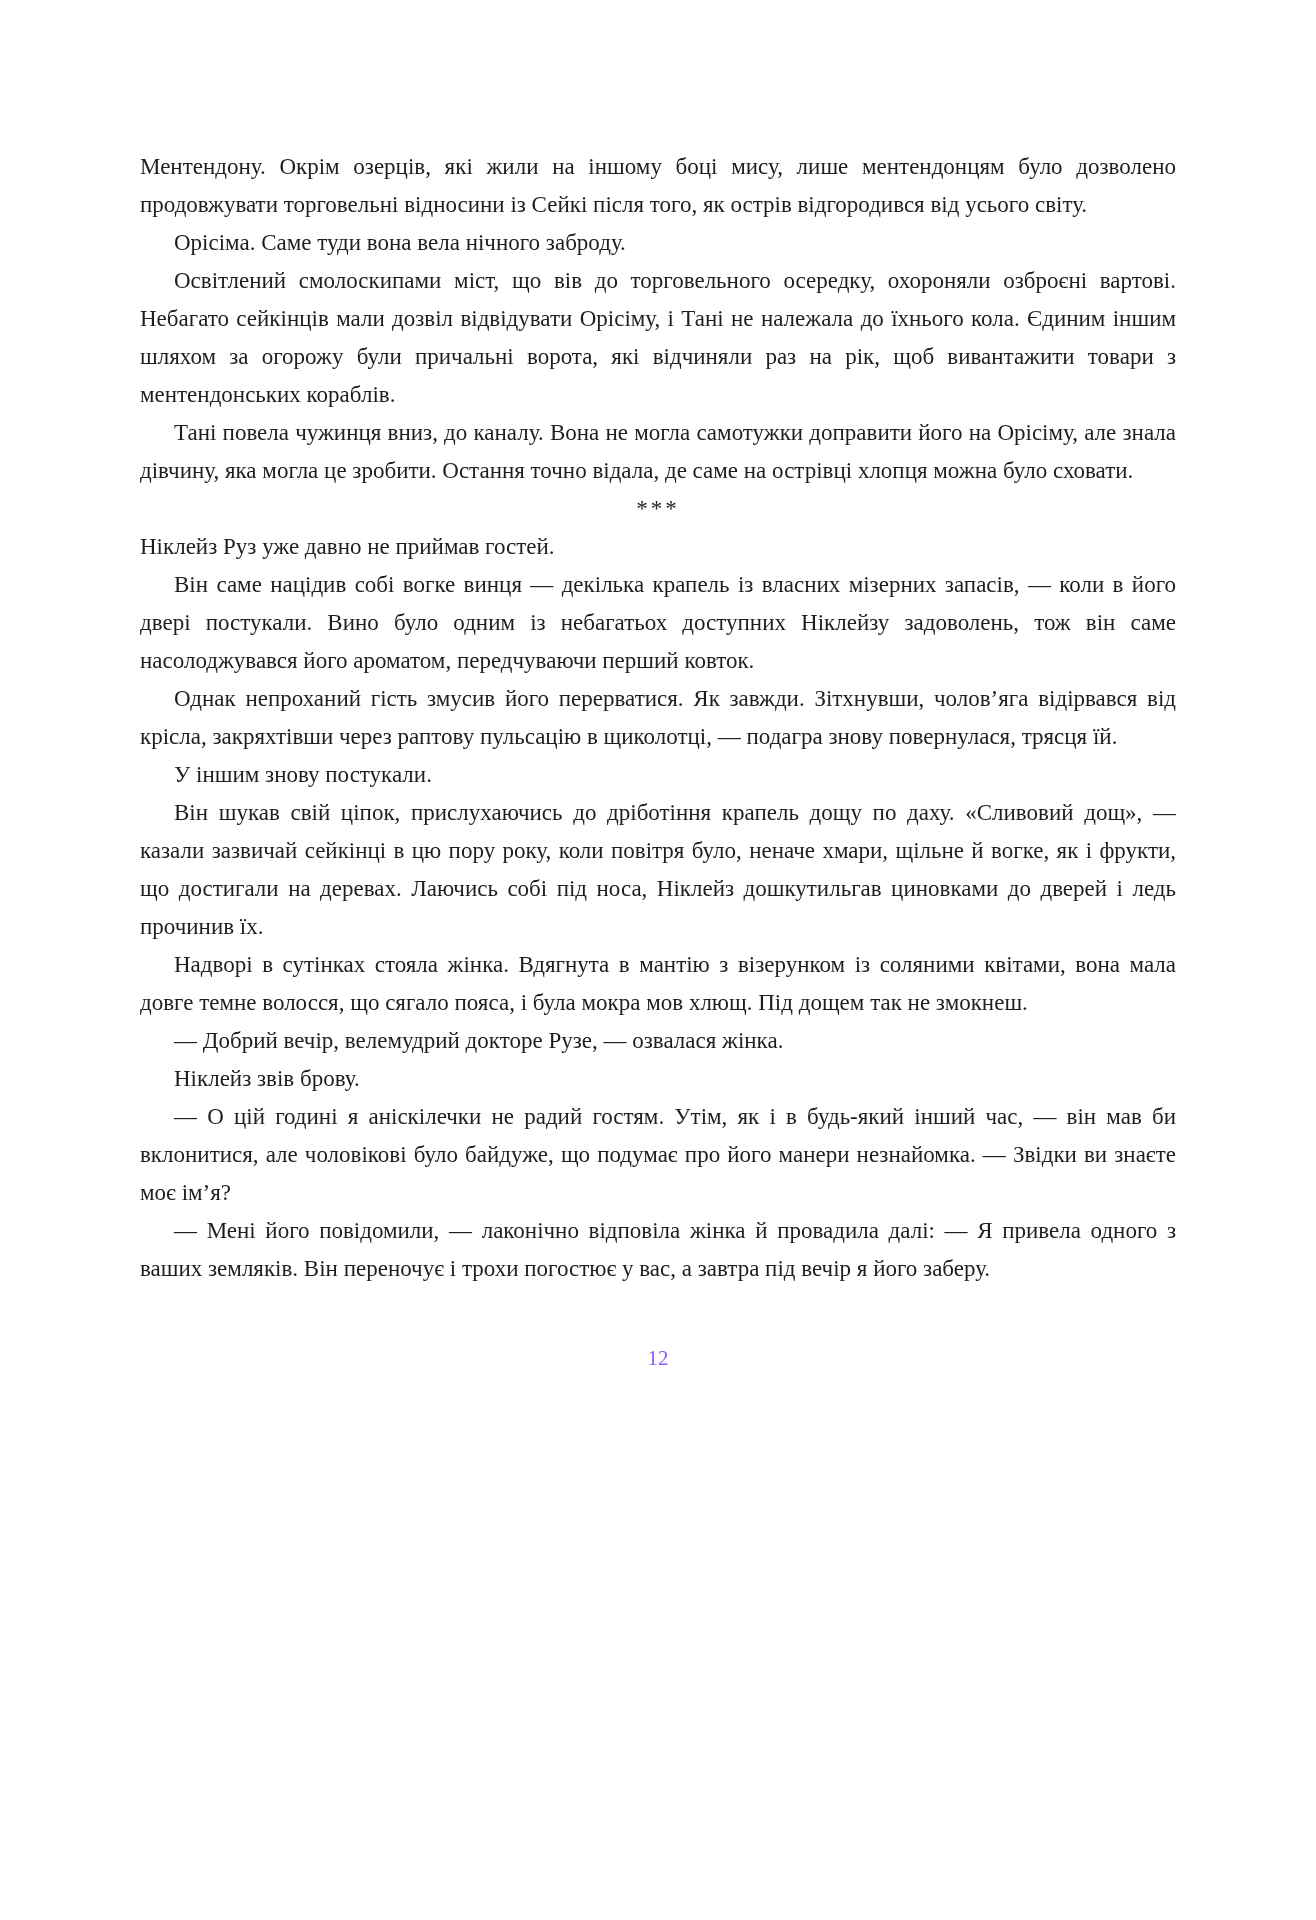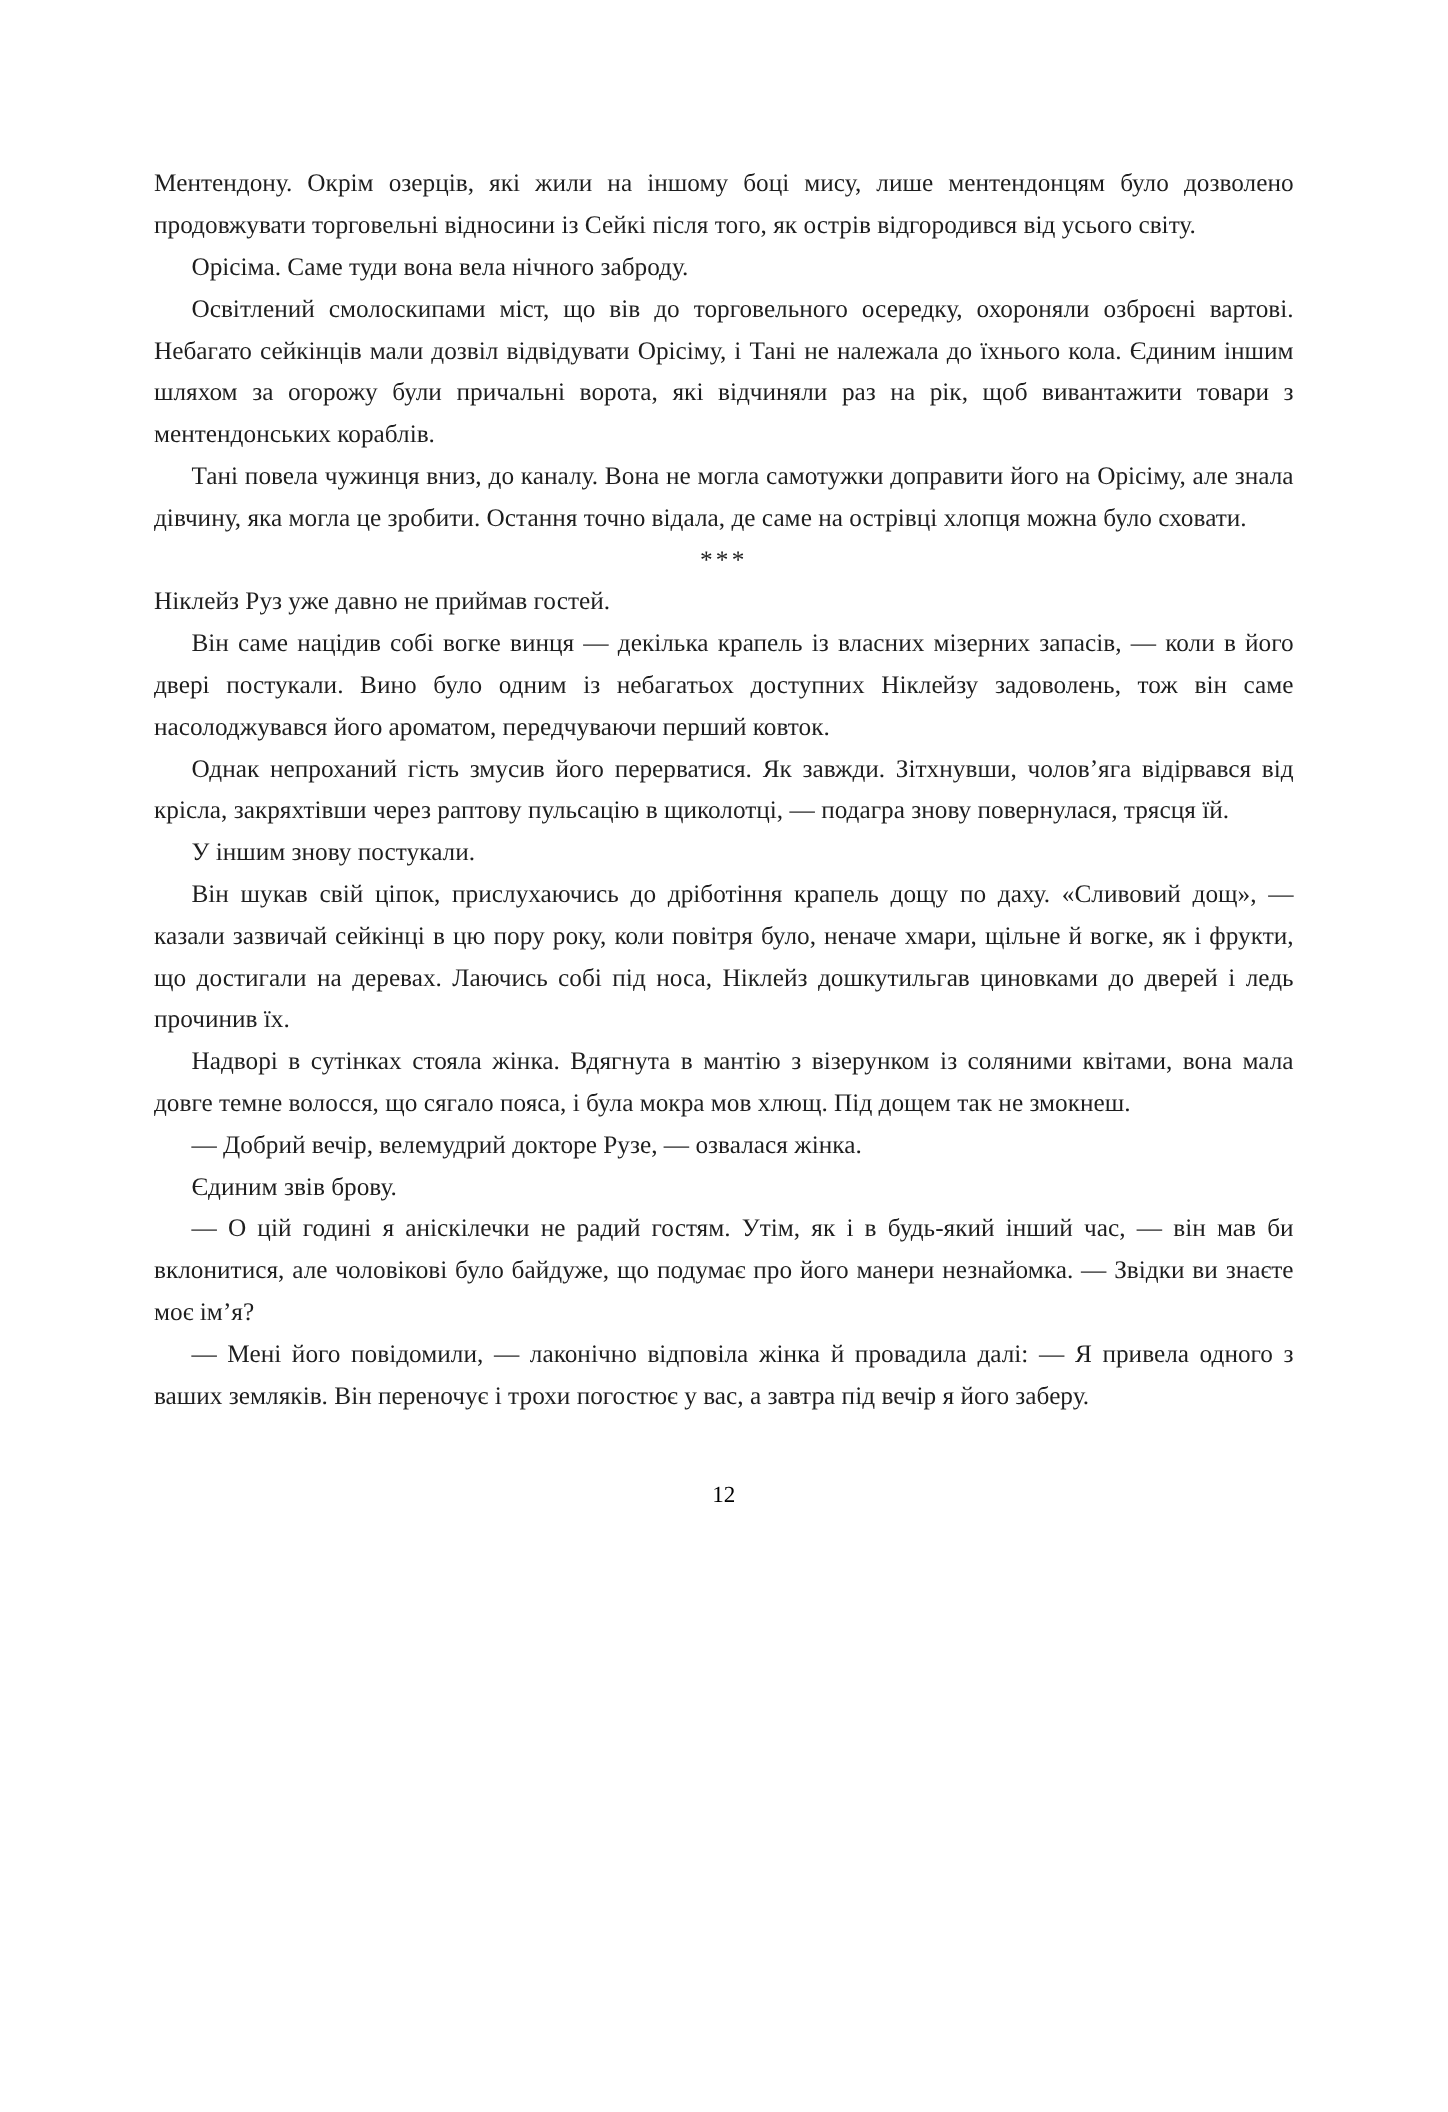--- a/index.html
+++ b/index.html
@@ -37,38 +37,38 @@
   }
   .text-block p.separator {
     text-align: center;
     text-indent: 0;
     letter-spacing: 3px;
   }
   .page-number {
     margin-top: 58px;
     text-align: center;
     font-size: 21px;
-    color: #000000;
+    color: #8b5cf6;
   }
 </style>
 </head>
 <body>
 
 <div class="page">
   <div class="text-block">
       <p class="noindent">Ментендону. Окрім озерців, які жили на іншому боці мису, лише ментендонцям було дозволено продовжувати торговельні відносини із Сейкі після того, як острів відгородився від усього світу.</p>
       <p class="indent">Орісіма. Саме туди вона вела нічного заброду.</p>
       <p class="indent">Освітлений смолоскипами міст, що вів до торговельного осередку, охороняли озброєні вартові. Небагато сейкінців мали дозвіл відвідувати Орісіму, і Тані не належала до їхнього кола. Єдиним іншим шляхом за огорожу були причальні ворота, які відчиняли раз на рік, щоб вивантажити товари з ментендонських кораблів.</p>
       <p class="indent">Тані повела чужинця вниз, до каналу. Вона не могла самотужки доправити його на Орісіму, але знала дівчину, яка могла це зробити. Остання точно відала, де саме на острівці хлопця можна було сховати.</p>
       <p class="separator">***</p>
       <p class="noindent">Ніклейз Руз уже давно не приймав гостей.</p>
       <p class="indent">Він саме націдив собі вогке винця — декілька крапель із власних мізерних запасів, — коли в його двері постукали. Вино було одним із небагатьох доступних Ніклейзу задоволень, тож він саме насолоджувався його ароматом, передчуваючи перший ковток.</p>
       <p class="indent">Однак непроханий гість змусив його перерватися. Як завжди. Зітхнувши, чолов’яга відірвався від крісла, закряхтівши через раптову пульсацію в щиколотці, — подагра знову повернулася, трясця їй.</p>
       <p class="indent">У іншим знову постукали.</p>
       <p class="indent">Він шукав свій ціпок, прислухаючись до дріботіння крапель дощу по даху. «Сливовий дощ», — казали зазвичай сейкінці в цю пору року, коли повітря було, неначе хмари, щільне й вогке, як і фрукти, що достигали на деревах. Лаючись собі під носа, Ніклейз дошкутильгав циновками до дверей і ледь прочинив їх.</p>
       <p class="indent">Надворі в сутінках стояла жінка. Вдягнута в мантію з візерунком із соляними квітами, вона мала довге темне волосся, що сягало пояса, і була мокра мов хлющ. Під дощем так не змокнеш.</p>
       <p class="indent">— Добрий вечір, велемудрий докторе Рузе, — озвалася жінка.</p>
-      <p class="indent">Єдиним звів брову.</p>
+      <p class="indent">Ніклейз звів брову.</p>
       <p class="indent">— О цій годині я аніскілечки не радий гостям. Утім, як і в будь-який інший час, — він мав би вклонитися, але чоловікові було байдуже, що подумає про його манери незнайомка. — Звідки ви знаєте моє ім’я?</p>
       <p class="indent">— Мені його повідомили, — лаконічно відповіла жінка й провадила далі: — Я привела одного з ваших земляків. Він переночує і трохи погостює у вас, а завтра під вечір я його заберу.</p>
     </div>
   <div class="page-number">12</div>
 </div>
 
 </body></html>

